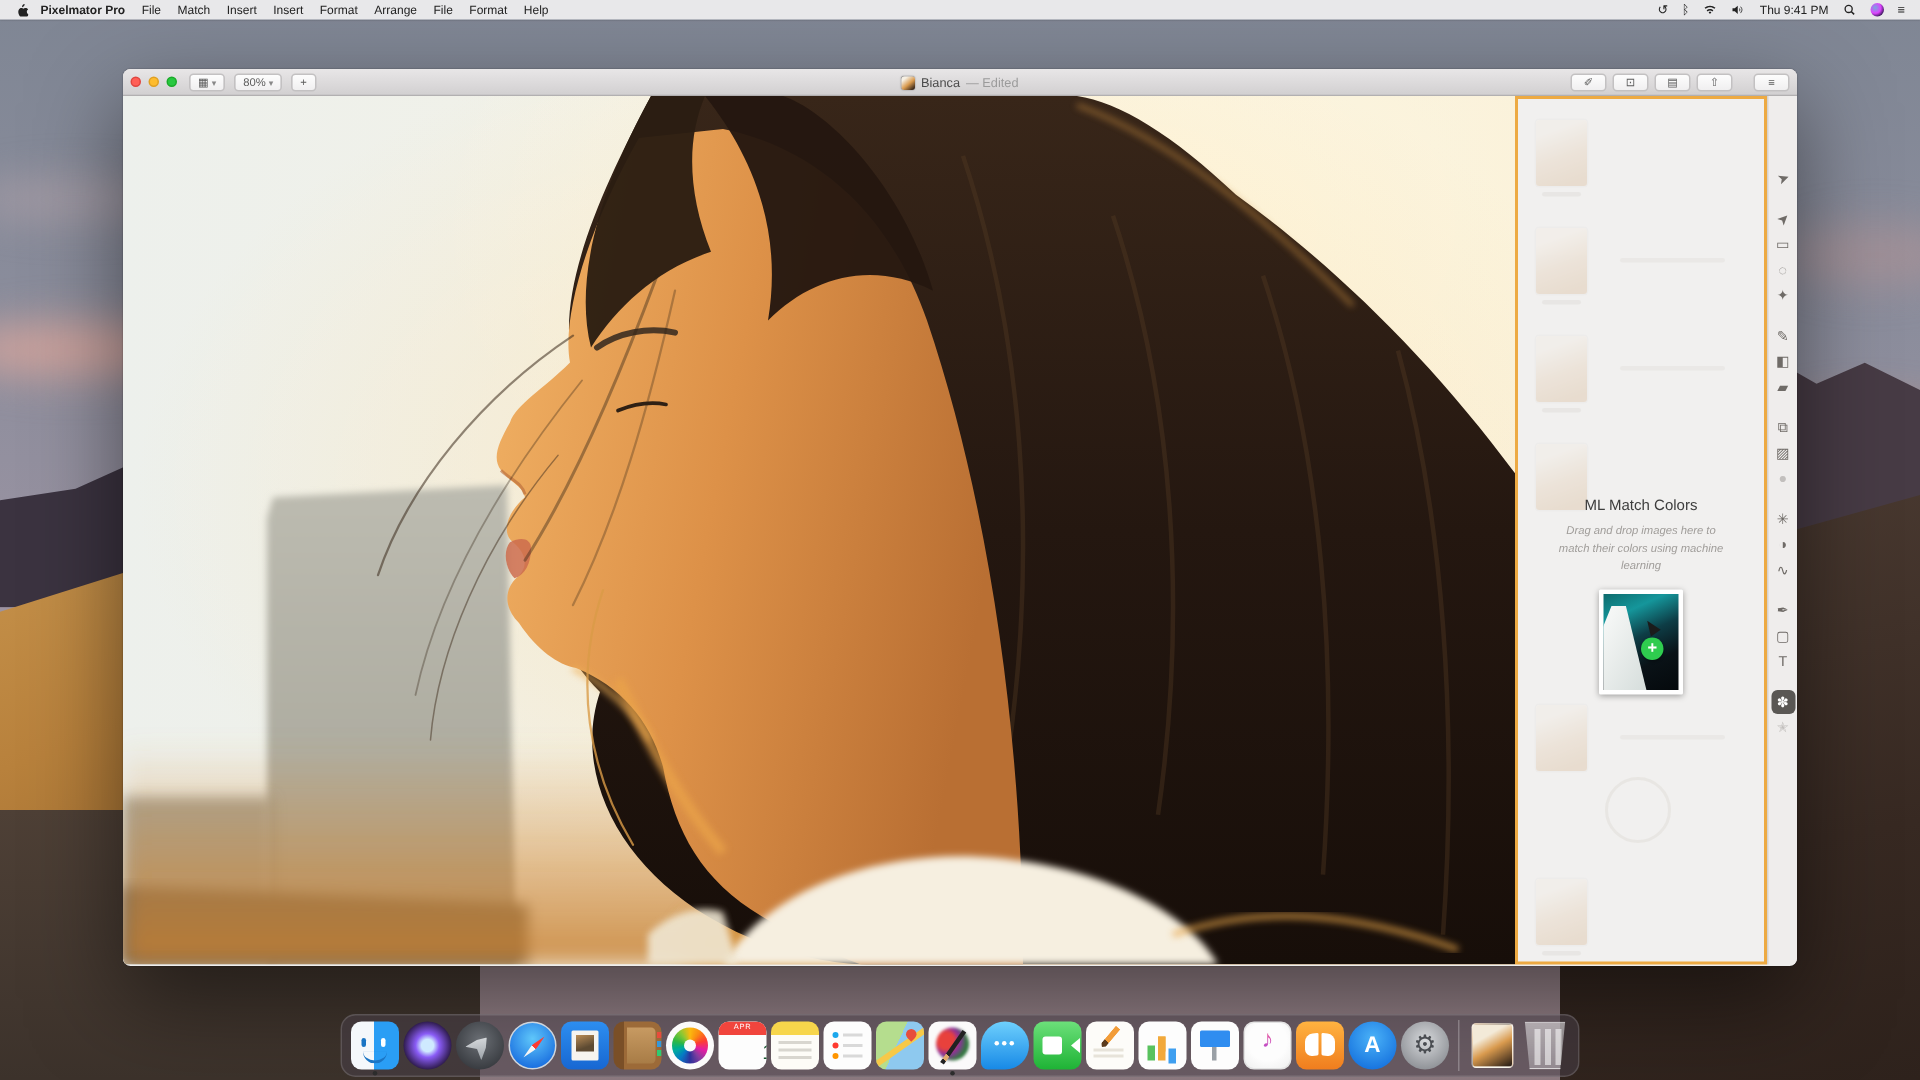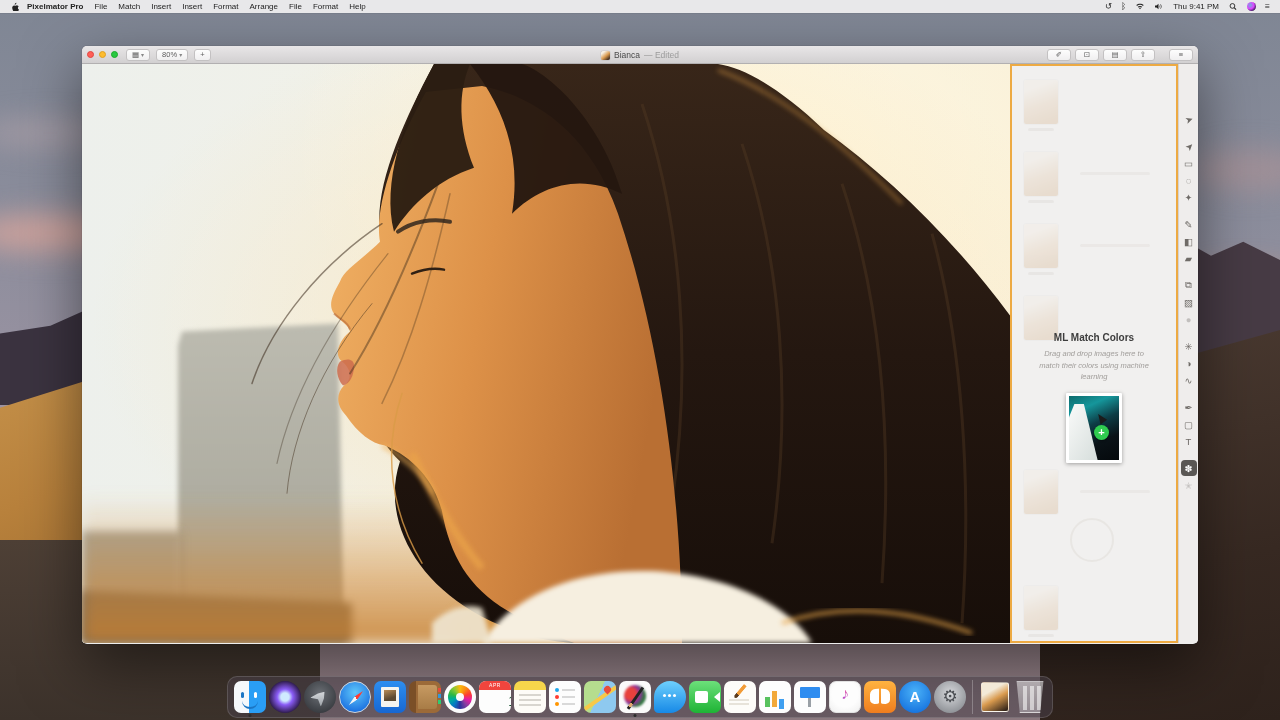--- a/index.html
+++ b/index.html
@@ -67,21 +67,21 @@
 
   
   .panel { width:168px; height:579px; position:relative; background:#f1f0ef; border:2px solid #edaa43; overflow:hidden; }
   .ghost-row { position:absolute; left:10px; width:140px; height:56px; opacity:.35; }
   .ghost-thumb { position:absolute; left:2px; top:0; width:34px; height:44px; border-radius:2px;
     background:linear-gradient(160deg,#f3ece2 20%,#e4cdb2 55%,#d8b894 90%); box-shadow:0 0 0 1px rgba(0,0,0,.05); }
   .ghost-cap { position:absolute; left:6px; top:48px; width:26px; height:3px; border-radius:2px; background:#d9d6d2; }
   .ghost-line { position:absolute; left:58px; top:20px; width:70px; height:3px; border-radius:2px; background:#dedbd7; }
   .ghost-circle { position:absolute; left:58px; top:452px; width:44px; height:44px; border-radius:50%; border:2px solid #e2dfdb; opacity:.6; }
   .ml-drop { position:absolute; left:0; top:266px; width:100%; text-align:center; }
-  .ml-title { font-size:10px; font-weight:bold; color:#3d3d3d; }
+  .ml-title { font-size:10px; font-weight:normal; color:#3d3d3d; }
   .ml-desc { margin:5px auto 10px; width:116px; font-size:7.5px; line-height:1.55; color:#a09d9a;font-style:italic; }
   .ml-thumb { position:relative; margin:0 auto; width:56px; height:70px; background:#fff; padding:3px;
     box-shadow:0 1px 4px rgba(0,0,0,.35); border-radius:1px; }
   .ml-thumb-img { width:100%; height:100%; position:relative; overflow:hidden;
     background:linear-gradient(155deg,#0d6b6d 0%,#15969b 22%,#0d3d46 45%,#0a1217 70%,#05090c 100%); }
   .ml-thumb-img .snow { position:absolute; left:-6px; top:8px; width:38px; height:70px; background:linear-gradient(120deg,#fdfdfc,#cfd8d6);
     clip-path:polygon(30% 0,55% 0,100% 100%,0 100%,0 40%); }
   .drop-badge { position:absolute; left:28px; top:32px; width:15px; height:15px; border-radius:50%; background:#2fcc4f;
     color:#fff; font-size:11px; font-weight:bold; line-height:14px; text-align:center; box-shadow:0 1px 2px rgba(0,0,0,.4); }
   .drag-cursor { position:absolute; left:31px; top:20px; width:0; height:0;

